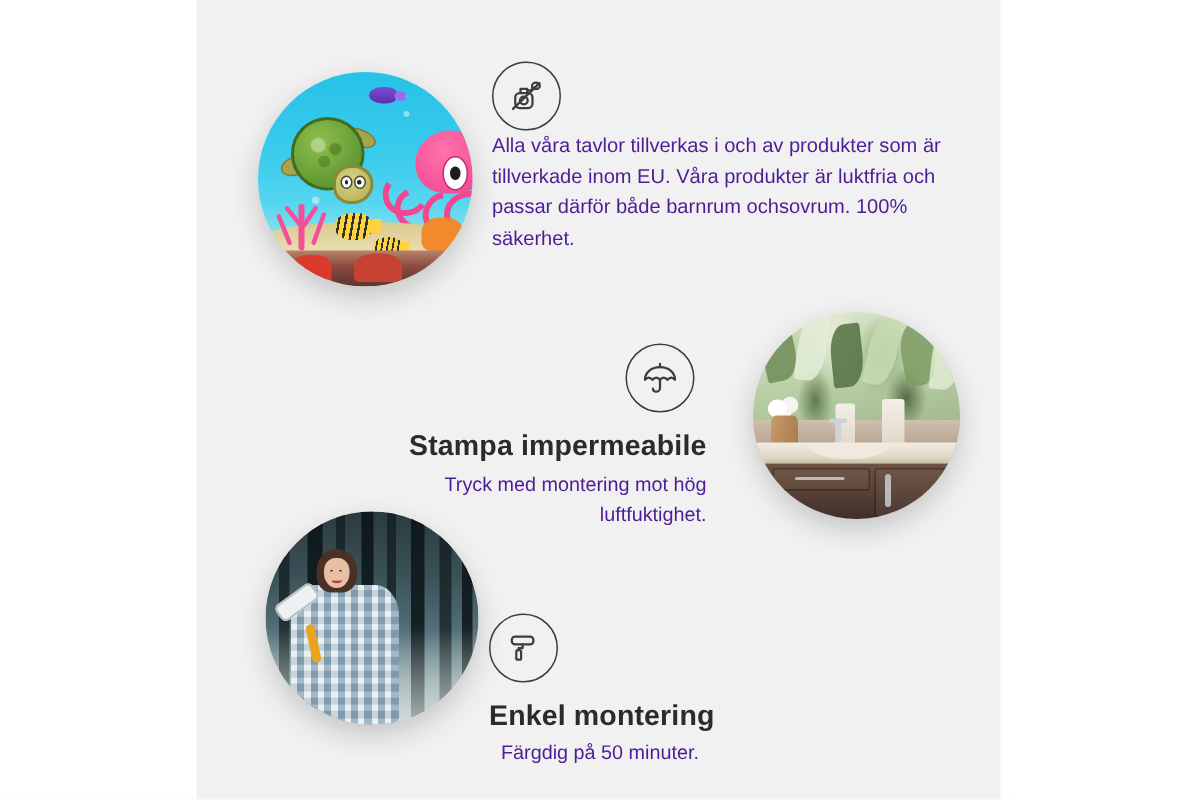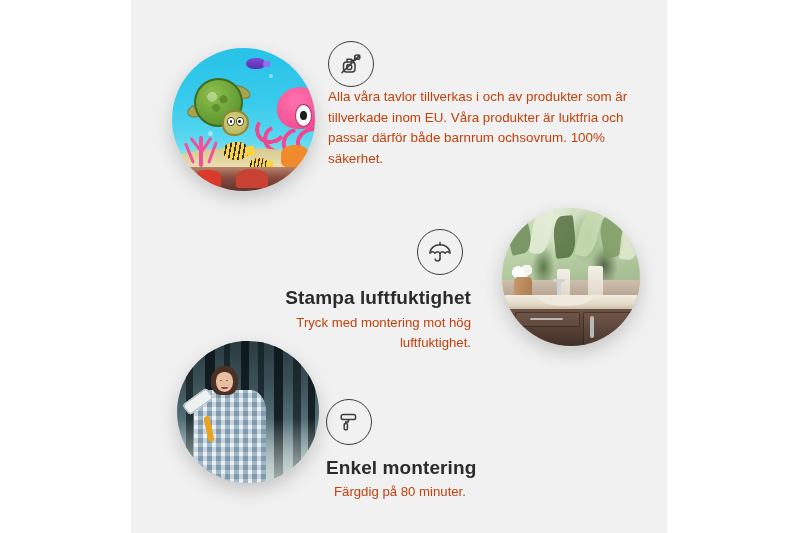--- a/index.html
+++ b/index.html
@@ -23,32 +23,32 @@
     border:1.6px solid #3d3d3d;
     display:flex;align-items:center;justify-content:center;
     box-sizing:border-box;
   }
   .feat-title{
     font-size:19px;font-weight:bold;color:#2b2b2b;
     letter-spacing:.1px;line-height:1.25;
     margin:11px 0 6px 0;
   }
   .feat-body{
-    font-size:13.4px;color:#c2410c;line-height:1.53;
+    font-size:13.4px;color:#4c1d95;line-height:1.53;
   }
 
   
   #block-odourless{left:328px;top:41px;width:305px;}
   
   #block-waterproof{left:225px;top:229px;width:246px;text-align:right;}
   #block-waterproof .feat-icon{margin-left:auto;margin-right:8px;}
   #block-waterproof .feat-title{margin-bottom:3px;}
   #block-waterproof .feat-body{font-size:13.2px;}
   
-  #block-easy{left:326px;top:399px;width:250px;}
+  #block-easy{left:326px;top:409px;width:250px;}
   #block-easy .feat-title{margin-bottom:2px;}
   #block-easy .feat-body{font-size:13.2px;padding-left:8px;}
 
   
   .photo{
     position:absolute;border-radius:50%;overflow:hidden;
     box-shadow:0 7px 18px rgba(60,60,60,.24);
   }
   #photo-sea{left:172px;top:48px;width:143px;height:143px;}
   #photo-bath{left:502px;top:208px;width:138px;height:138px;}
@@ -333,30 +333,30 @@
 
   <div class="feature" id="block-waterproof">
     <div class="feat-icon ico">
       <svg width="30" height="30" viewBox="0 0 30 30" aria-hidden="true">
         <path d="M5 16.2c0-5.2 4.5-8.4 10-8.4s10 3.2 10 8.4c-1.7-2-3.3-2-5 0-1.7-2-3.3-2-5 0-1.7-2-3.3-2-5 0-1.7-2-3.3-2-5 0z"></path>
         <line x1="15" y1="16.2" x2="15" y2="21.6"></line>
         <path d="M15 21.6c0 1.6-1.3 2.5-2.5 2.5s-2.2-.8-2.2-2"></path>
         <line x1="15" y1="7.8" x2="15" y2="5.6"></line>
       </svg>
     </div>
-    <div class="feat-title">Stampa luftfuktighet</div>
+    <div class="feat-title">Stampa impermeabile</div>
     <div class="feat-body">Tryck med montering mot hög luftfuktighet.</div>
   </div>
 
   <div class="feature" id="block-easy">
     <div class="feat-icon ico">
       <svg width="30" height="30" viewBox="0 0 30 30" aria-hidden="true">
         <rect x="7.2" y="7.4" width="14.4" height="5.2" rx="2.2"></rect>
         <path d="M14.4 12.6v2.4h-2.6"></path>
         <line x1="11.8" y1="15" x2="11.8" y2="16.4"></line>
         <rect x="10.2" y="16.4" width="3.2" height="6.4" rx="1"></rect>
       </svg>
     </div>
     <div class="feat-title">Enkel montering</div>
-    <div class="feat-body">Färgdig på 80 minuter.</div>
+    <div class="feat-body">Färgdig på 50 minuter.</div>
   </div>
 
 </div>
 
 </body></html>

